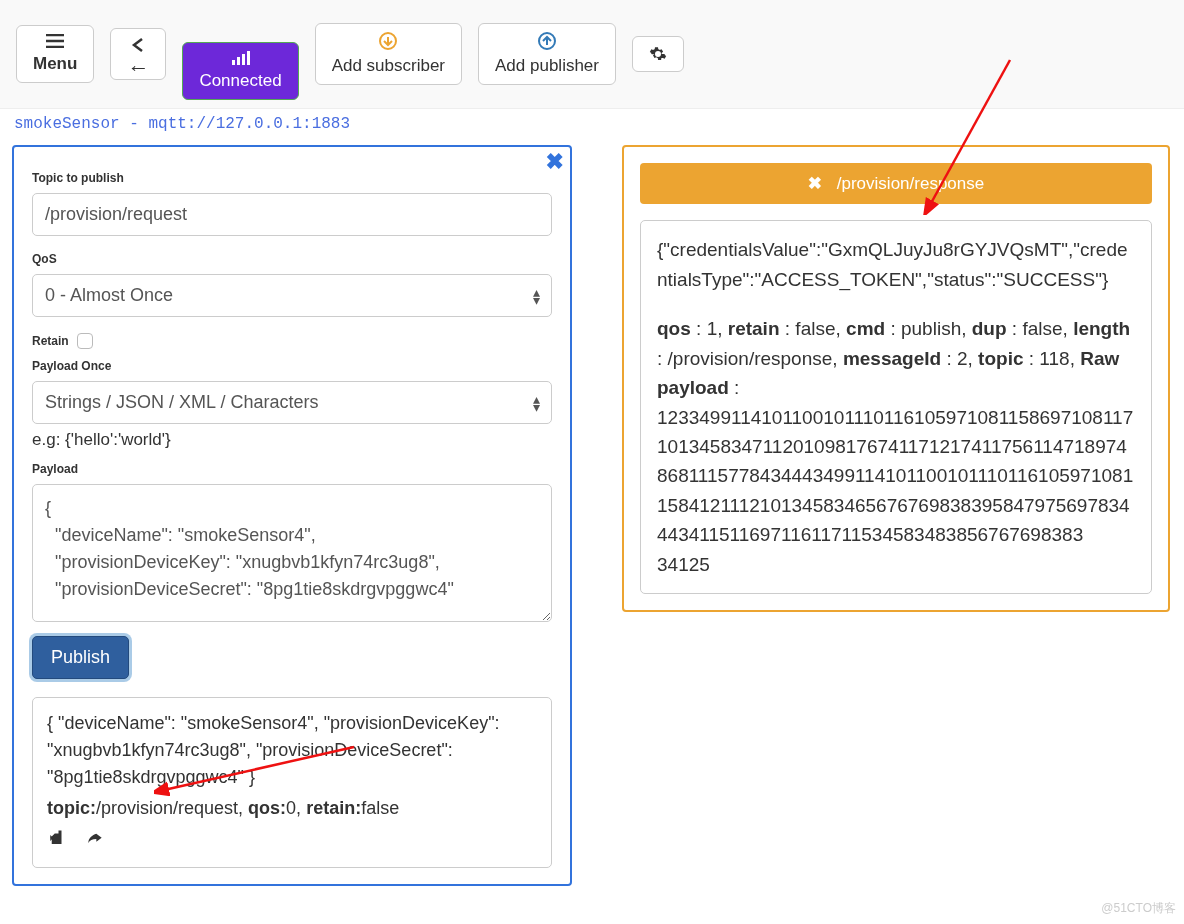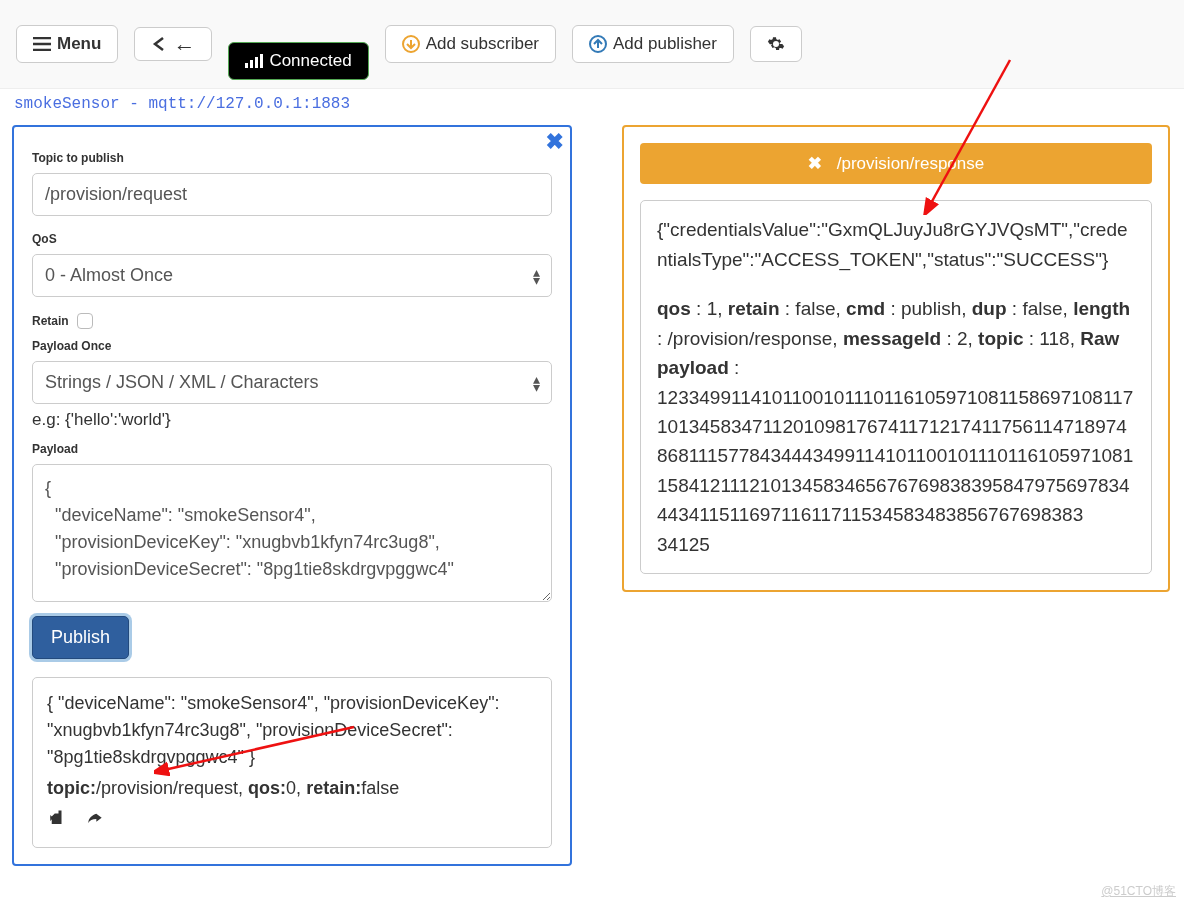--- a/index.html
+++ b/index.html
@@ -24,25 +24,26 @@
     align-items: center;
     gap: 6px;
     border: 1px solid #ccc;
     background: #fff;
     border-radius: 6px;
     padding: 8px 16px;
     font-size: 17px;
     cursor: pointer;
     color: #333;
     line-height: 1.2;
+    flex-direction: column;
   }
   .btn .icon { display:inline-flex; }
   .btn-menu { font-weight: bold; }
   .btn-connected {
-    background: #000000;
+    background: #6d28d9;
     border-color: #54a954;
     color: #fff;
     margin-top: 34px;
   }
   .btn-publisher .icon svg circle, .btn-publisher .icon svg path { stroke:#337ab7; }
   .btn-subscriber .icon svg circle, .btn-subscriber .icon svg path { stroke:#eca431; }
   .btn-gear { padding: 8px 16px; }
 
   .tab-label {
     font-family: "Courier New", monospace;
@@ -191,24 +192,23 @@
   }
   .msg-json { margin-bottom: 20px; }
   .msg-meta b { font-weight: 700; }
 
   .arrow {
     position: absolute;
     pointer-events: none;
   }
   .watermark {
     position: fixed;
-    right: 8px; bottom: 24px;
+    right: 8px; bottom: 7px;
     color: #ccc;
     font-size: 12px;
-    text-decoration: underline;
   }
 </style>
 </head>
 <body>
 
 <div class="toolbar">
   <button class="btn btn-menu">
     <span class="icon">
       <svg width="18" height="14">
           <path d="M0 1h18M0 7h18M0 13h18" stroke="#333" stroke-width="2.5"></path>

